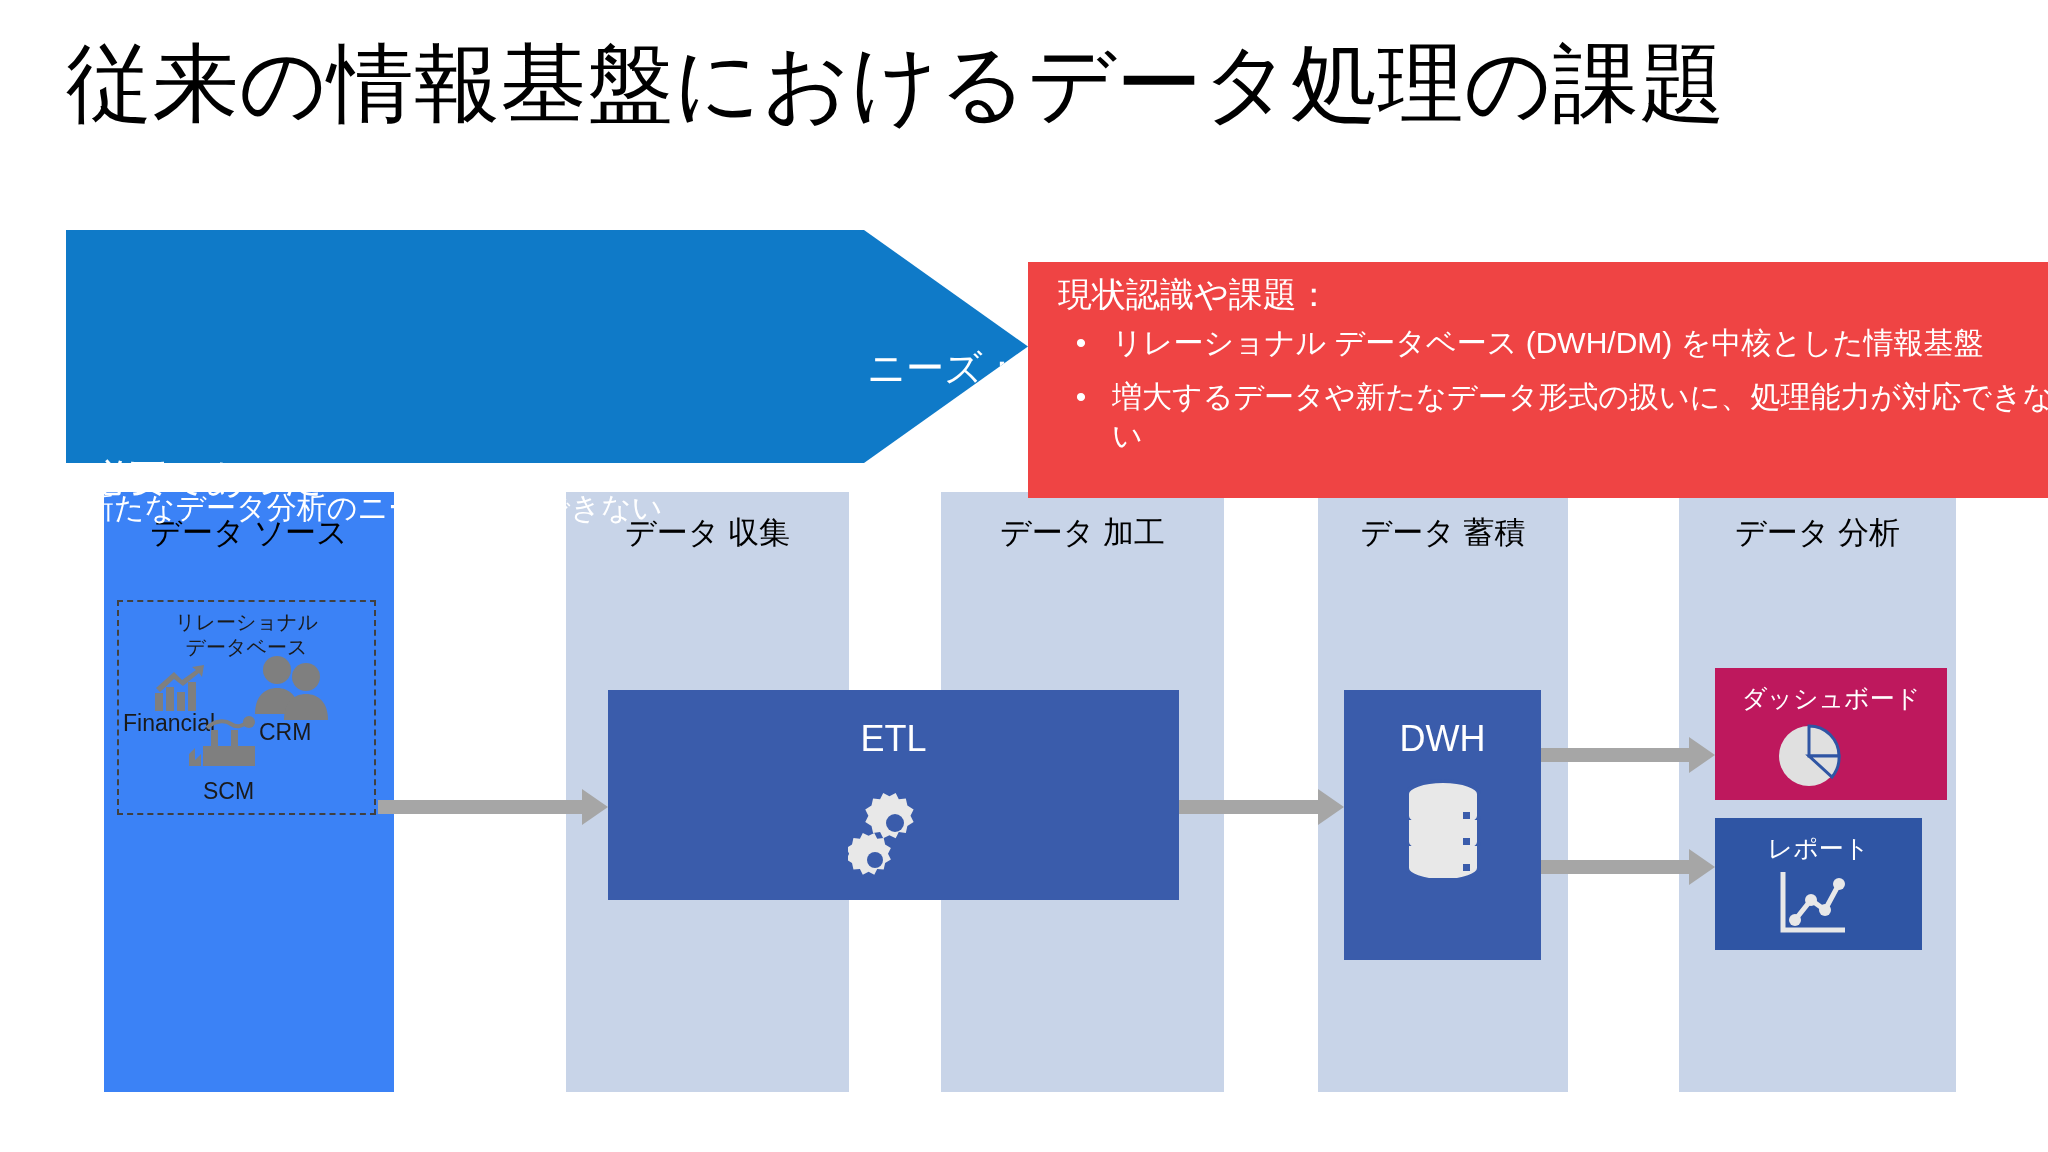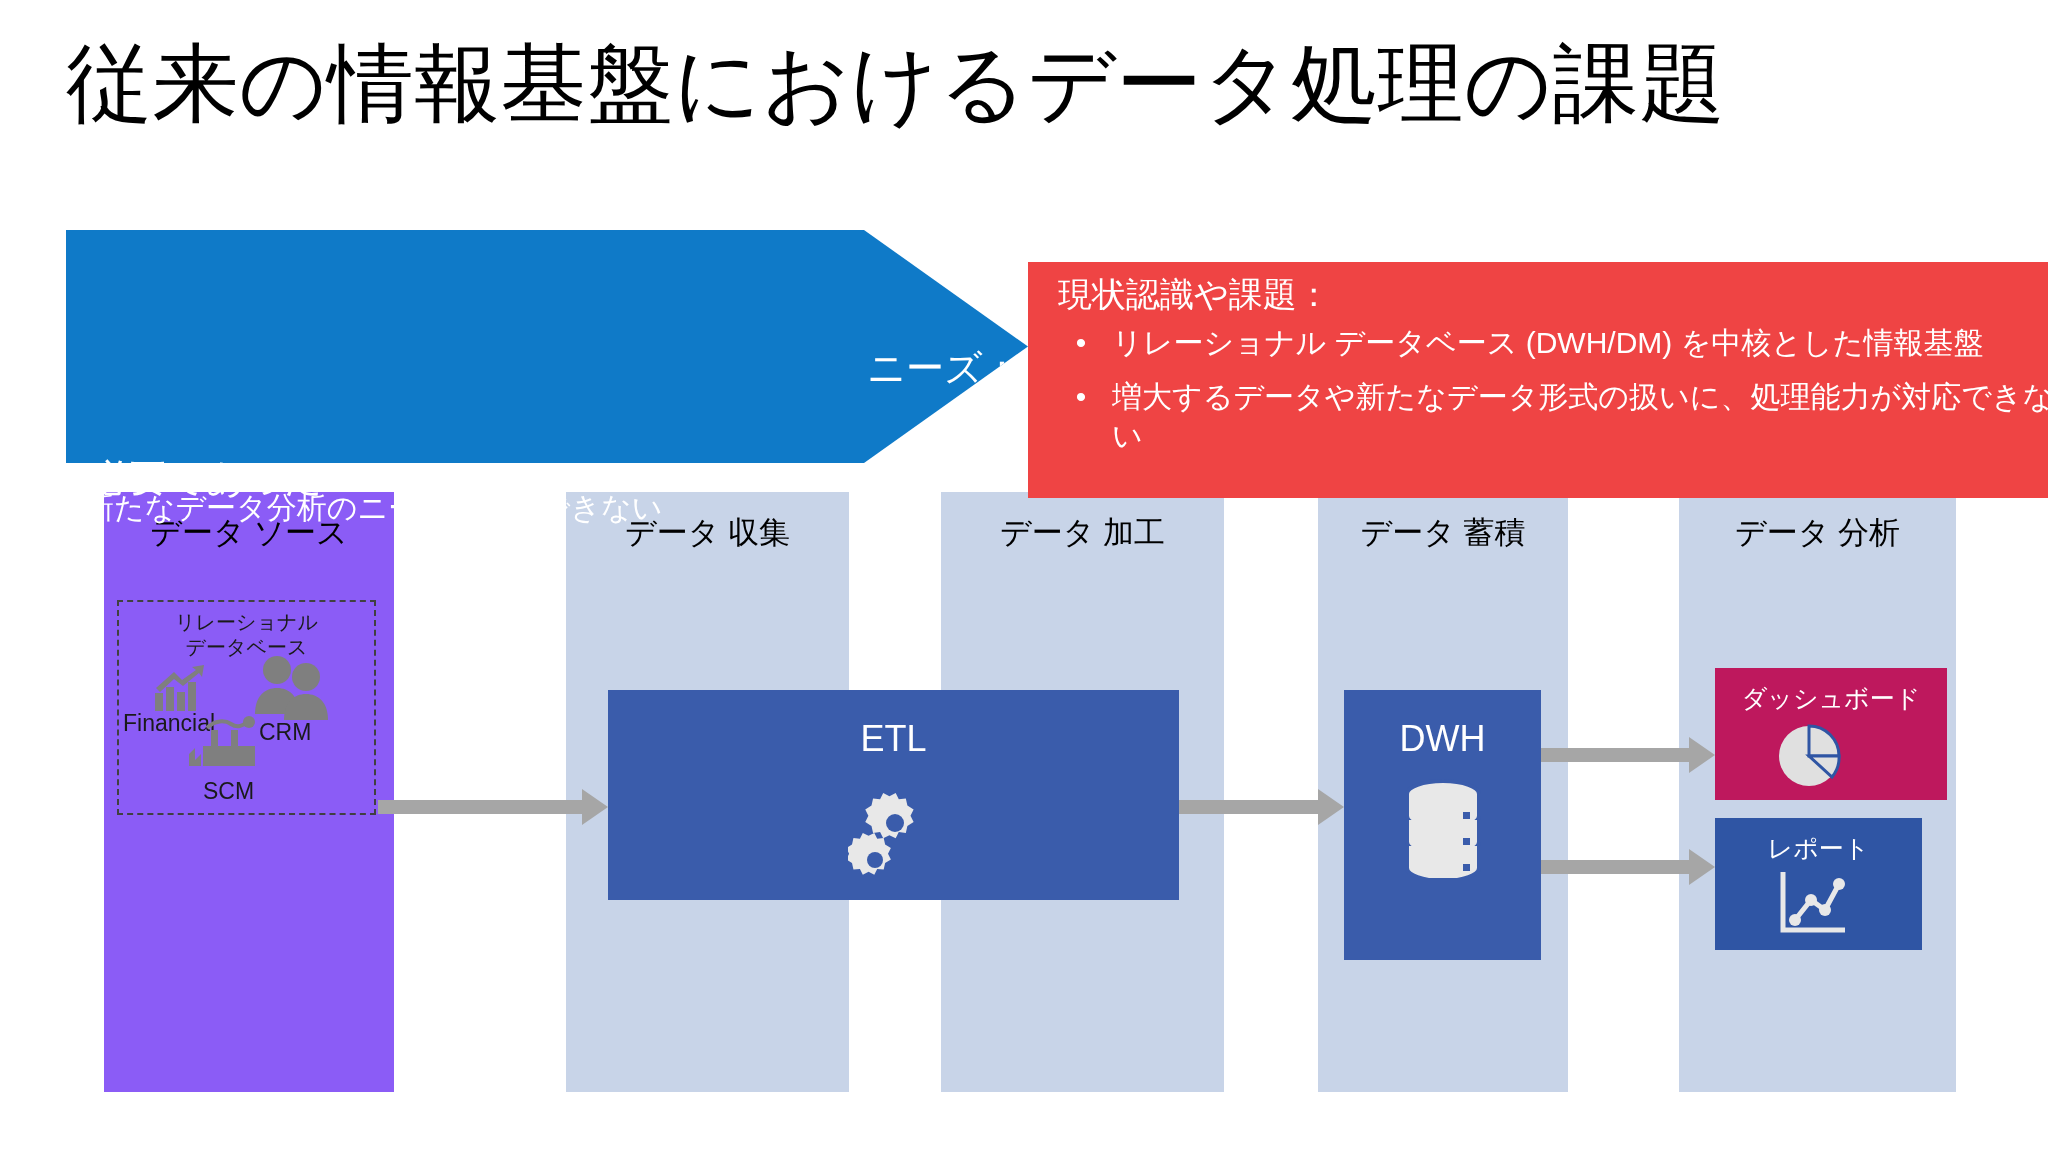--- a/index.html
+++ b/index.html
@@ -120,21 +120,21 @@
 </style>
 </head>
 <body>
 
 <div class="slide">
 
   <div class="title">従来の情報基盤におけるデータ処理の課題</div>
 
   <div class="columns">
 
-    <div class="col" style="left:104px;width:290px;background:#8b5cf6;">
+    <div class="col" style="left:104px;width:290px;background:#3b82f6;">
       <div class="col-label">データ ソース</div>
     </div>
 
     <div class="col" style="left:941px;width:283px;background:#c8d4e8;">
       <div class="col-label">データ 加工</div>
     </div>
 
     <div class="col" style="left:566px;width:283px;background:#c8d4e8;">
       <div class="col-label">データ 収集</div>
     </div>

